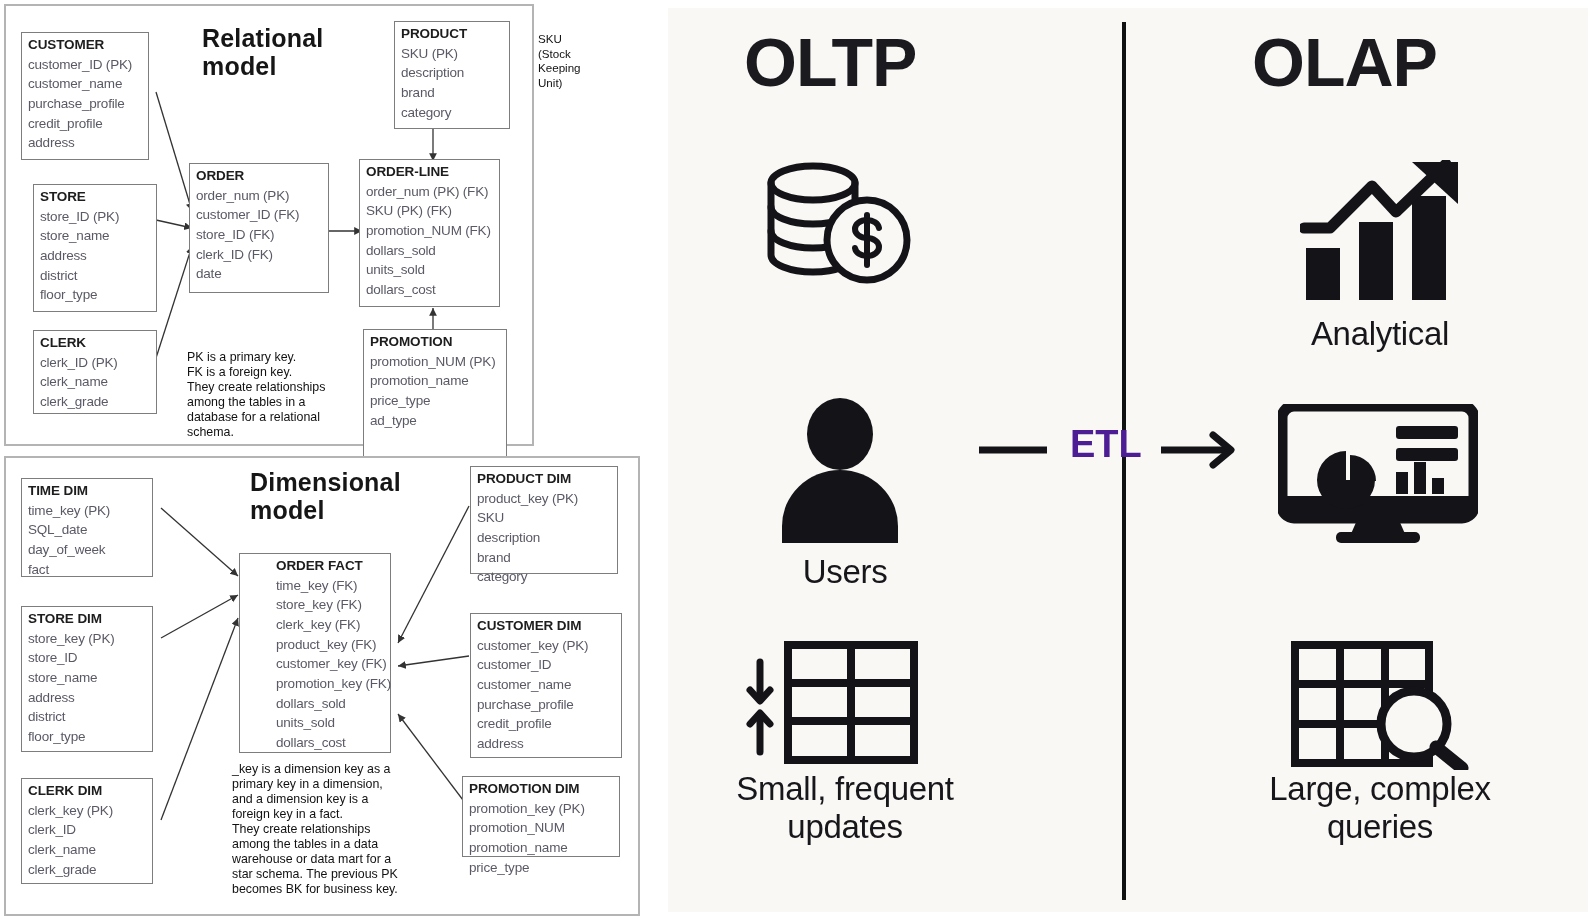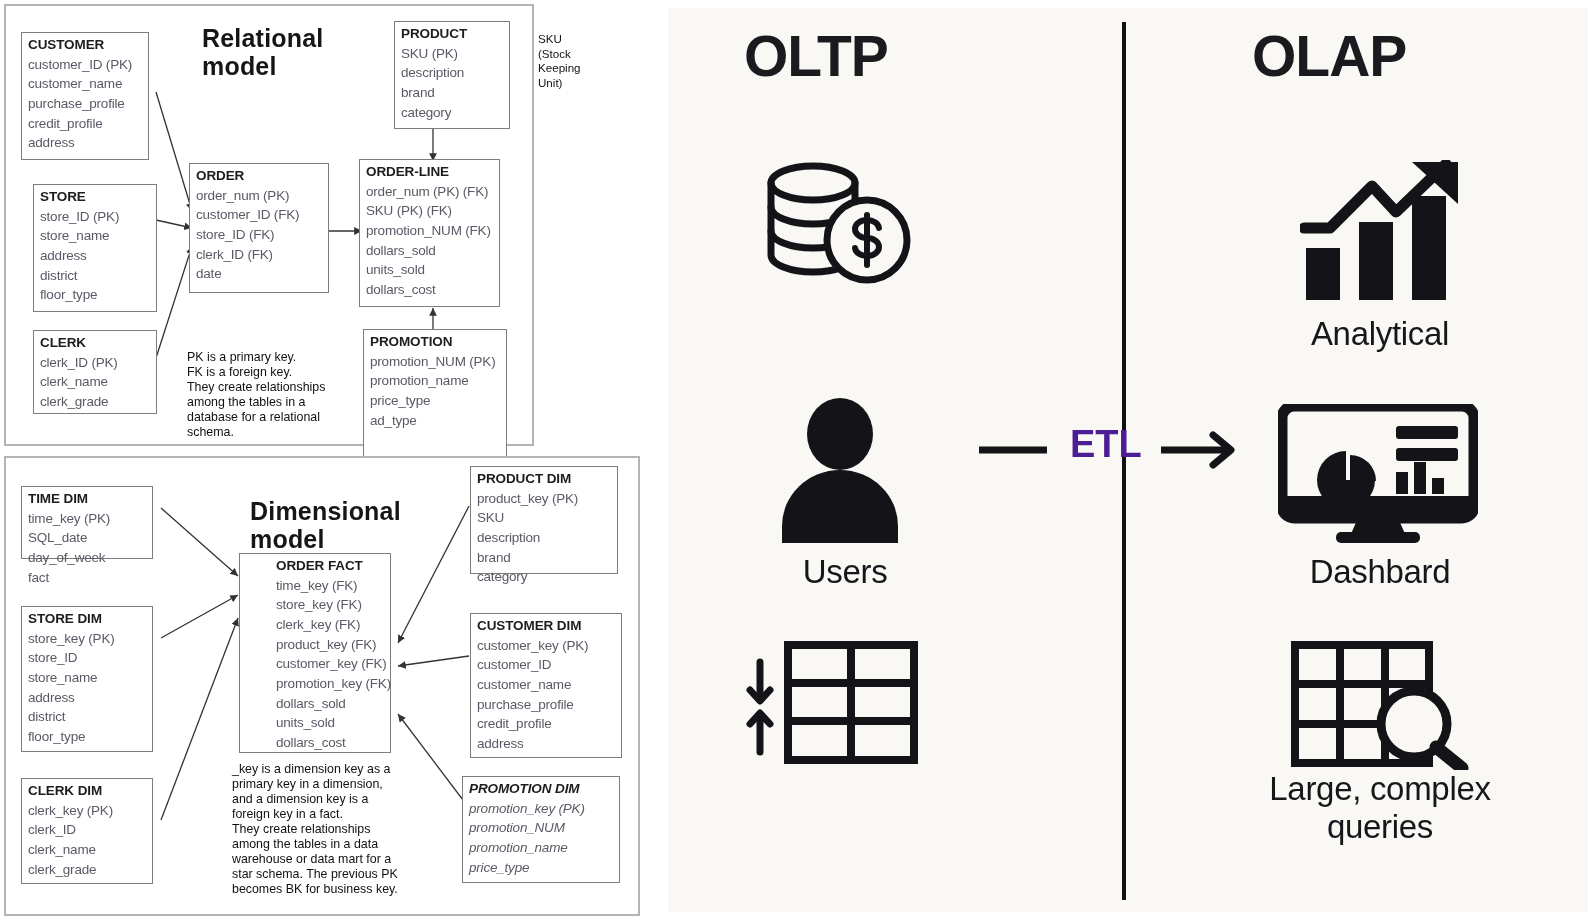--- a/index.html
+++ b/index.html
@@ -79,21 +79,21 @@
     position:absolute;
     left:668px;top:8px;width:920px;height:904px;
     background:#faf8f5;
   }
   #divider{
     position:absolute;left:1122px;top:22px;width:4px;height:878px;
     background:#111111;
   }
   .big-title{
     position:absolute;
-    font-size:57px;
+    font-size:68px;
     font-weight:bold;
     color:#1b1b1f;
     letter-spacing:-1px;
     line-height:1;
   }
   #oltp-title{left:744px;top:28px;}
   #olap-title{left:1252px;top:28px;}
 
   .cap{
     position:absolute;
@@ -203,38 +203,38 @@
 schema.</div>
   </div>
 
   <div class="sku-note" style="left:538px;top:32px;width:90px;">SKU
 (Stock
 Keeping
 Unit)</div>
 
   <div class="panel" id="panel-dimensional">
 
-    <div class="panel-title" id="title-dimensional" style="white-space:pre-line;margin-top:29px;">Dimensional
+    <div class="panel-title" id="title-dimensional" style="white-space:pre-line;">Dimensional
 model</div>
 
     <svg class="links" width="636" height="460">
       <defs>
         <marker id="ar2" markerWidth="7" markerHeight="7" refX="6" refY="3" orient="auto">
           <path d="M0,0 L6,3 L0,6 z" fill="#333"></path>
         </marker>
       </defs>
       <path d="M155,50 L232,118" stroke="#333" stroke-width="1.3" fill="none" marker-end="url(#ar2)"></path>
       <path d="M155,180 L232,137" stroke="#333" stroke-width="1.3" fill="none" marker-end="url(#ar2)"></path>
       <path d="M155,362 L232,160" stroke="#333" stroke-width="1.3" fill="none" marker-end="url(#ar2)"></path>
       <path d="M463,48 L392,185" stroke="#333" stroke-width="1.3" fill="none" marker-end="url(#ar2)"></path>
       <path d="M463,198 L392,208" stroke="#333" stroke-width="1.3" fill="none" marker-end="url(#ar2)"></path>
       <path d="M463,350 L392,256" stroke="#333" stroke-width="1.3" fill="none" marker-end="url(#ar2)"></path>
     </svg>
 
-    <div class="ent" style="left:15px;top:28px;width:132px;height:73px;">
+    <div class="ent" style="left:15px;top:20px;width:132px;height:99px;">
       <div class="hd">TIME DIM</div>
       <div class="fl">time_key (PK)</div>
       <div class="fl">SQL_date</div>
       <div class="fl">day_of_week</div>
       <div class="fl">fact</div>
     </div>
 
     <div class="ent" style="left:15px;top:148px;width:132px;height:146px;">
       <div class="hd">STORE DIM</div>
       <div class="fl">store_key (PK)</div>
@@ -278,21 +278,21 @@
     <div class="ent" style="left:464px;top:155px;width:152px;height:145px;">
       <div class="hd">CUSTOMER DIM</div>
       <div class="fl">customer_key (PK)</div>
       <div class="fl">customer_ID</div>
       <div class="fl">customer_name</div>
       <div class="fl">purchase_profile</div>
       <div class="fl">credit_profile</div>
       <div class="fl">address</div>
     </div>
 
-    <div class="ent" style="left:456px;top:318px;width:158px;height:107px;font-style:italic;">
+    <div class="ent" style="left:456px;top:318px;width:158px;height:81px;">
       <div class="hd">PROMOTION DIM</div>
       <div class="fl">promotion_key (PK)</div>
       <div class="fl">promotion_NUM</div>
       <div class="fl">promotion_name</div>
       <div class="fl">price_type</div>
     </div>
 
     <div class="note" style="left:226px;top:304px;width:200px;">_key is a dimension key as a
 primary key in a dimension,
 and a dimension key is a
@@ -342,20 +342,22 @@
         <path d="M48,43 L174,43 M48,81 L174,81 M111,5 L111,120"></path>
       </g>
       <g stroke="#141418" stroke-width="7" fill="none" stroke-linecap="round" stroke-linejoin="round">
         <path d="M20,22 L20,60"></path>
         <path d="M10,50 L20,61 L30,50"></path>
         <path d="M20,112 L20,74"></path>
         <path d="M10,84 L20,73 L30,84"></path>
       </g>
     </svg>
   </div>
+  <div class="cap" style="left:690px;top:770px;width:310px;white-space:pre-line;">Small, frequent
+updates</div>
 
   <div id="etl-wrap">
     <svg viewBox="0 0 270 56" width="270" height="56">
       <path d="M4,25 L72,25" stroke="#141418" stroke-width="7" stroke-linecap="butt"></path>
       <path d="M186,25 L252,25" stroke="#141418" stroke-width="7" stroke-linecap="butt"></path>
       <path d="M238,10 L256,25 L238,40" stroke="#141418" stroke-width="7" fill="none" stroke-linejoin="round" stroke-linecap="round"></path>
     </svg>
     <div id="etl-label">ETL</div>
   </div>
 
@@ -378,21 +380,20 @@
       <rect x="58" y="128" width="84" height="11" rx="5" fill="#141418"></rect>
       <path d="M68,47 a29,29 0 1 0 29,29 L68,76 Z" fill="#141418"></path>
       <path d="M72,51 a26,26 0 0 1 26,26 L72,77 Z" fill="#141418"></path>
       <rect x="118" y="22" width="62" height="13" rx="3" fill="#141418"></rect>
       <rect x="118" y="44" width="62" height="13" rx="3" fill="#141418"></rect>
       <rect x="118" y="68" width="12" height="22" fill="#141418"></rect>
       <rect x="136" y="58" width="12" height="32" fill="#141418"></rect>
       <rect x="154" y="74" width="12" height="16" fill="#141418"></rect>
     </svg>
   </div>
-  <div class="cap" style="left:1230px;top:553px;width:300px;white-space:pre-line;">Dashbard</div>
 
   <div class="icon" style="left:1290px;top:640px;width:180px;height:130px;">
     <svg viewBox="0 0 180 130" width="180" height="130">
       <g stroke="#141418" stroke-width="8" fill="none">
         <rect x="5" y="5" width="134" height="118"></rect>
         <path d="M5,44 L139,44 M5,84 L139,84 M50,5 L50,123 M95,5 L95,123"></path>
       </g>
       <circle cx="124" cy="84" r="33" fill="#faf8f5" stroke="#141418" stroke-width="9"></circle>
       <path d="M146,107 L172,128" stroke="#141418" stroke-width="13" stroke-linecap="round"></path>
     </svg>

